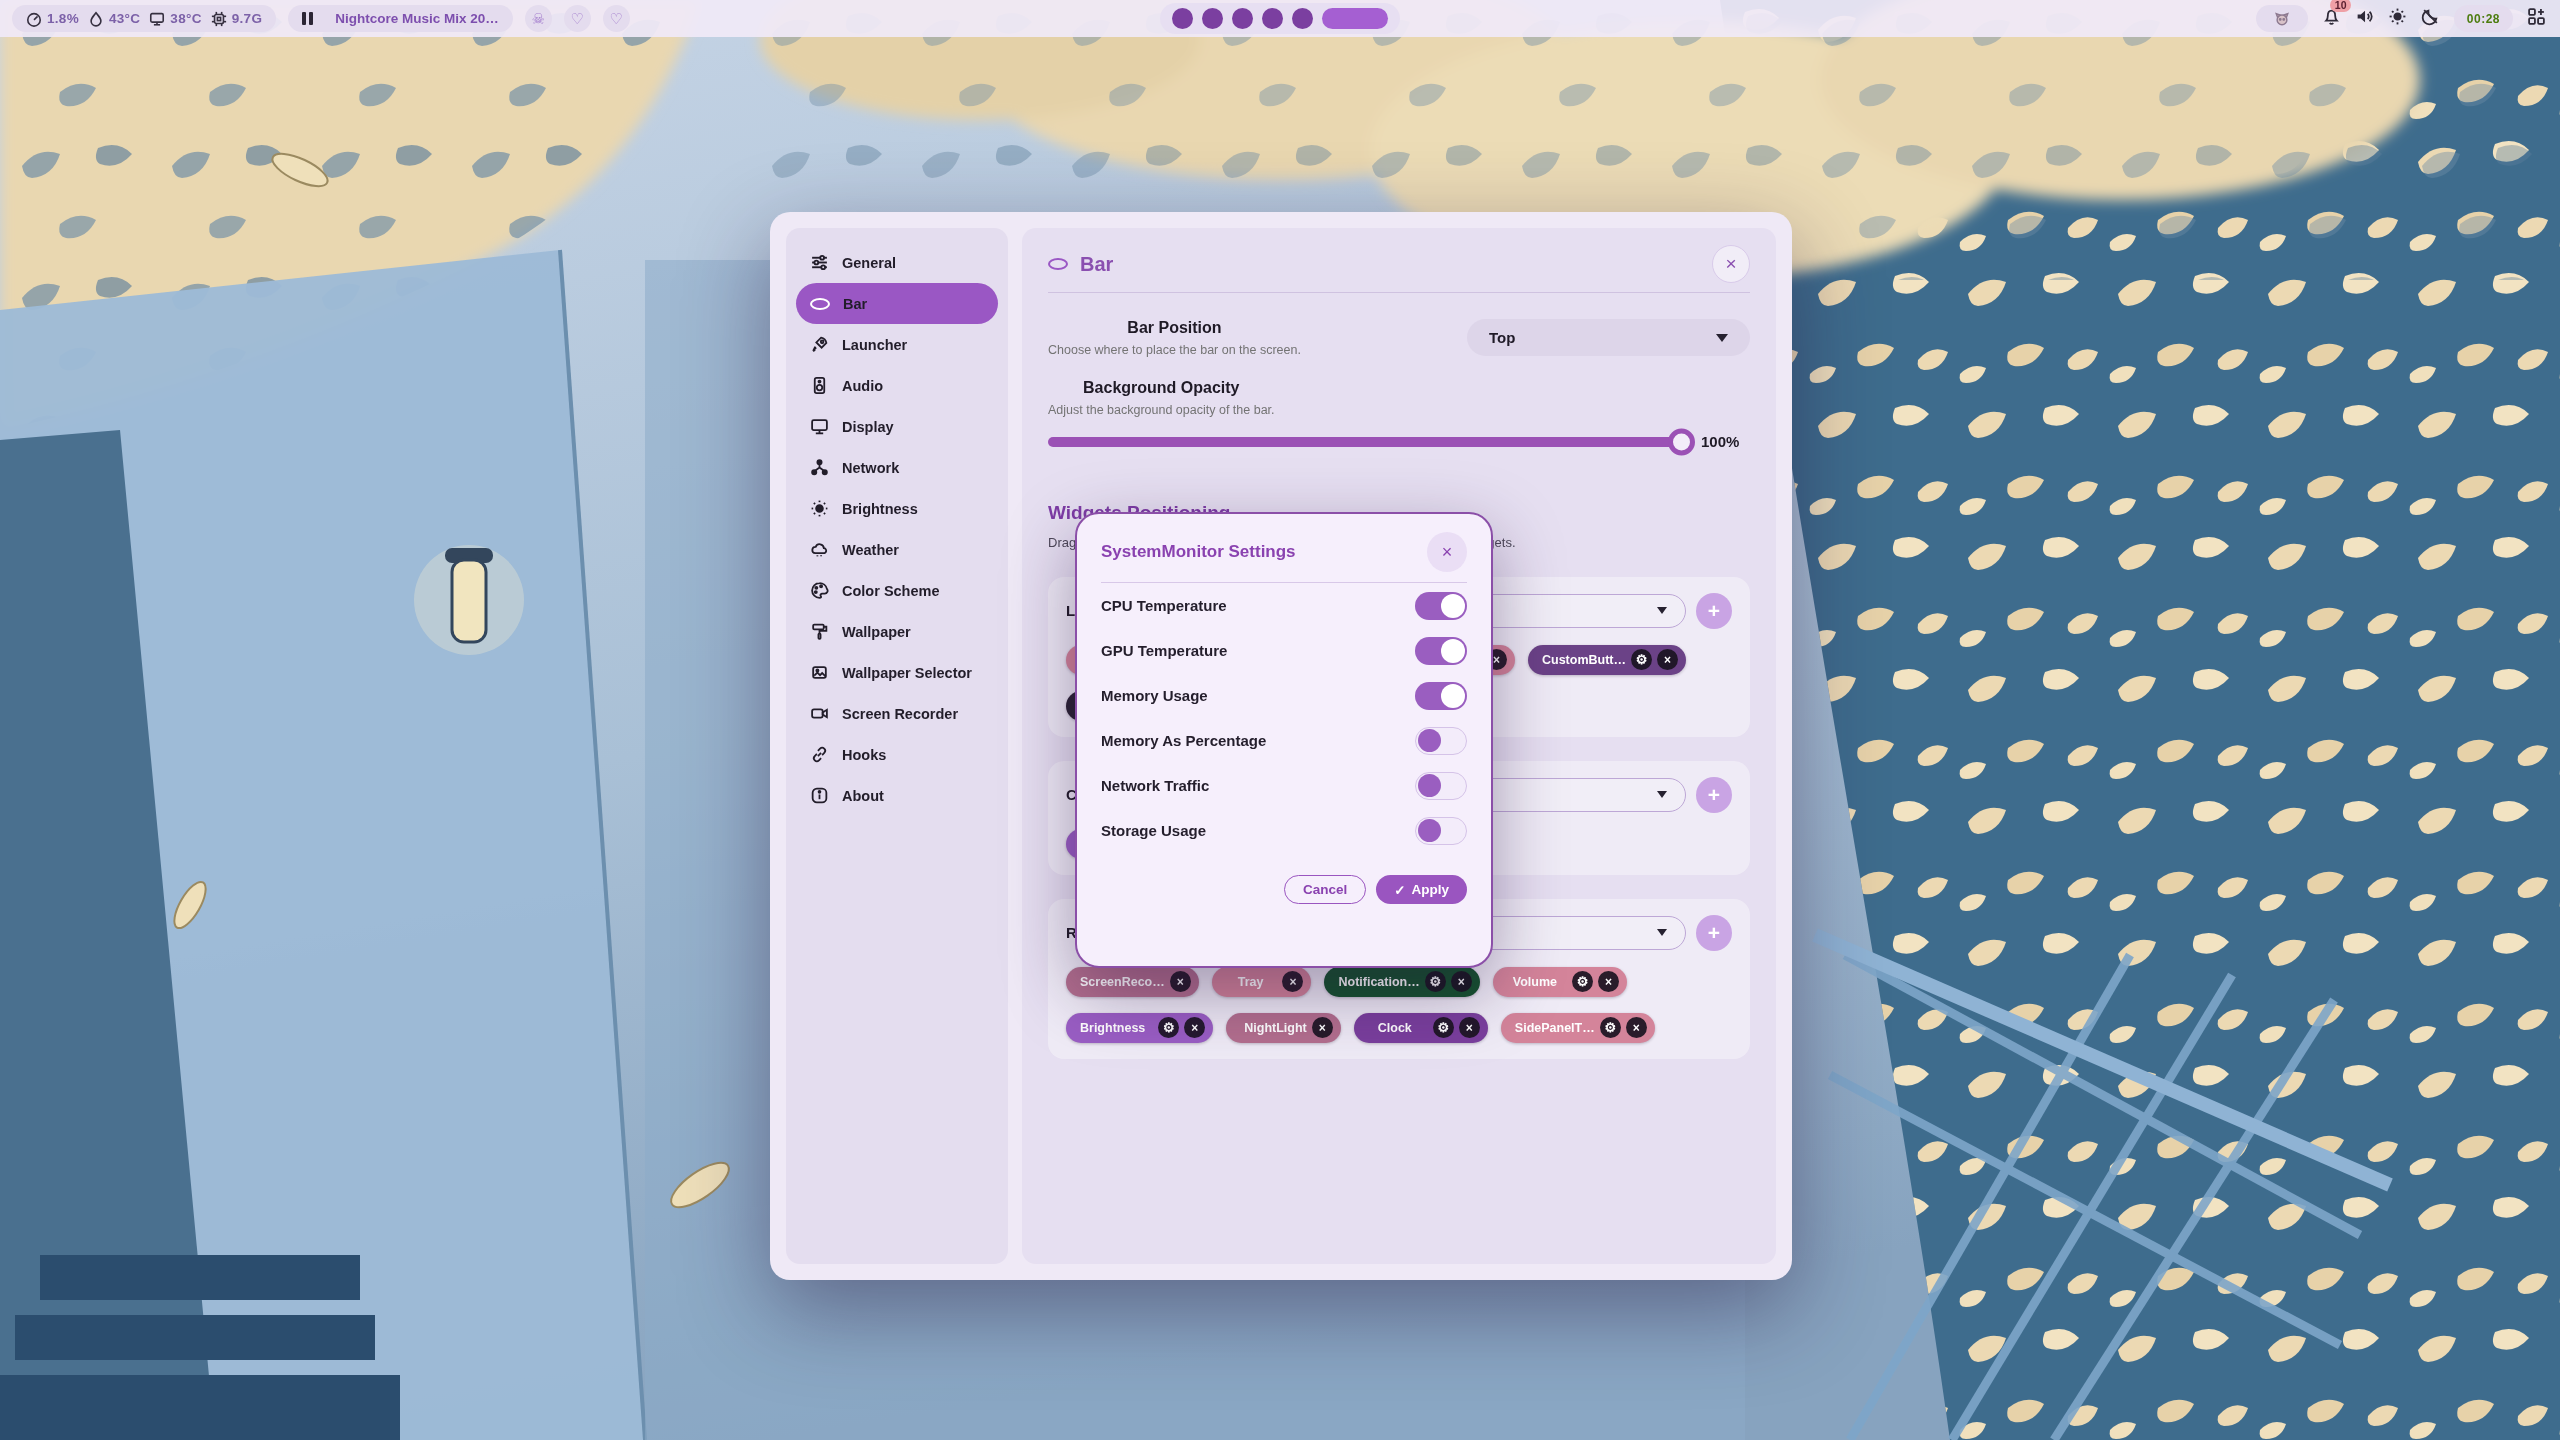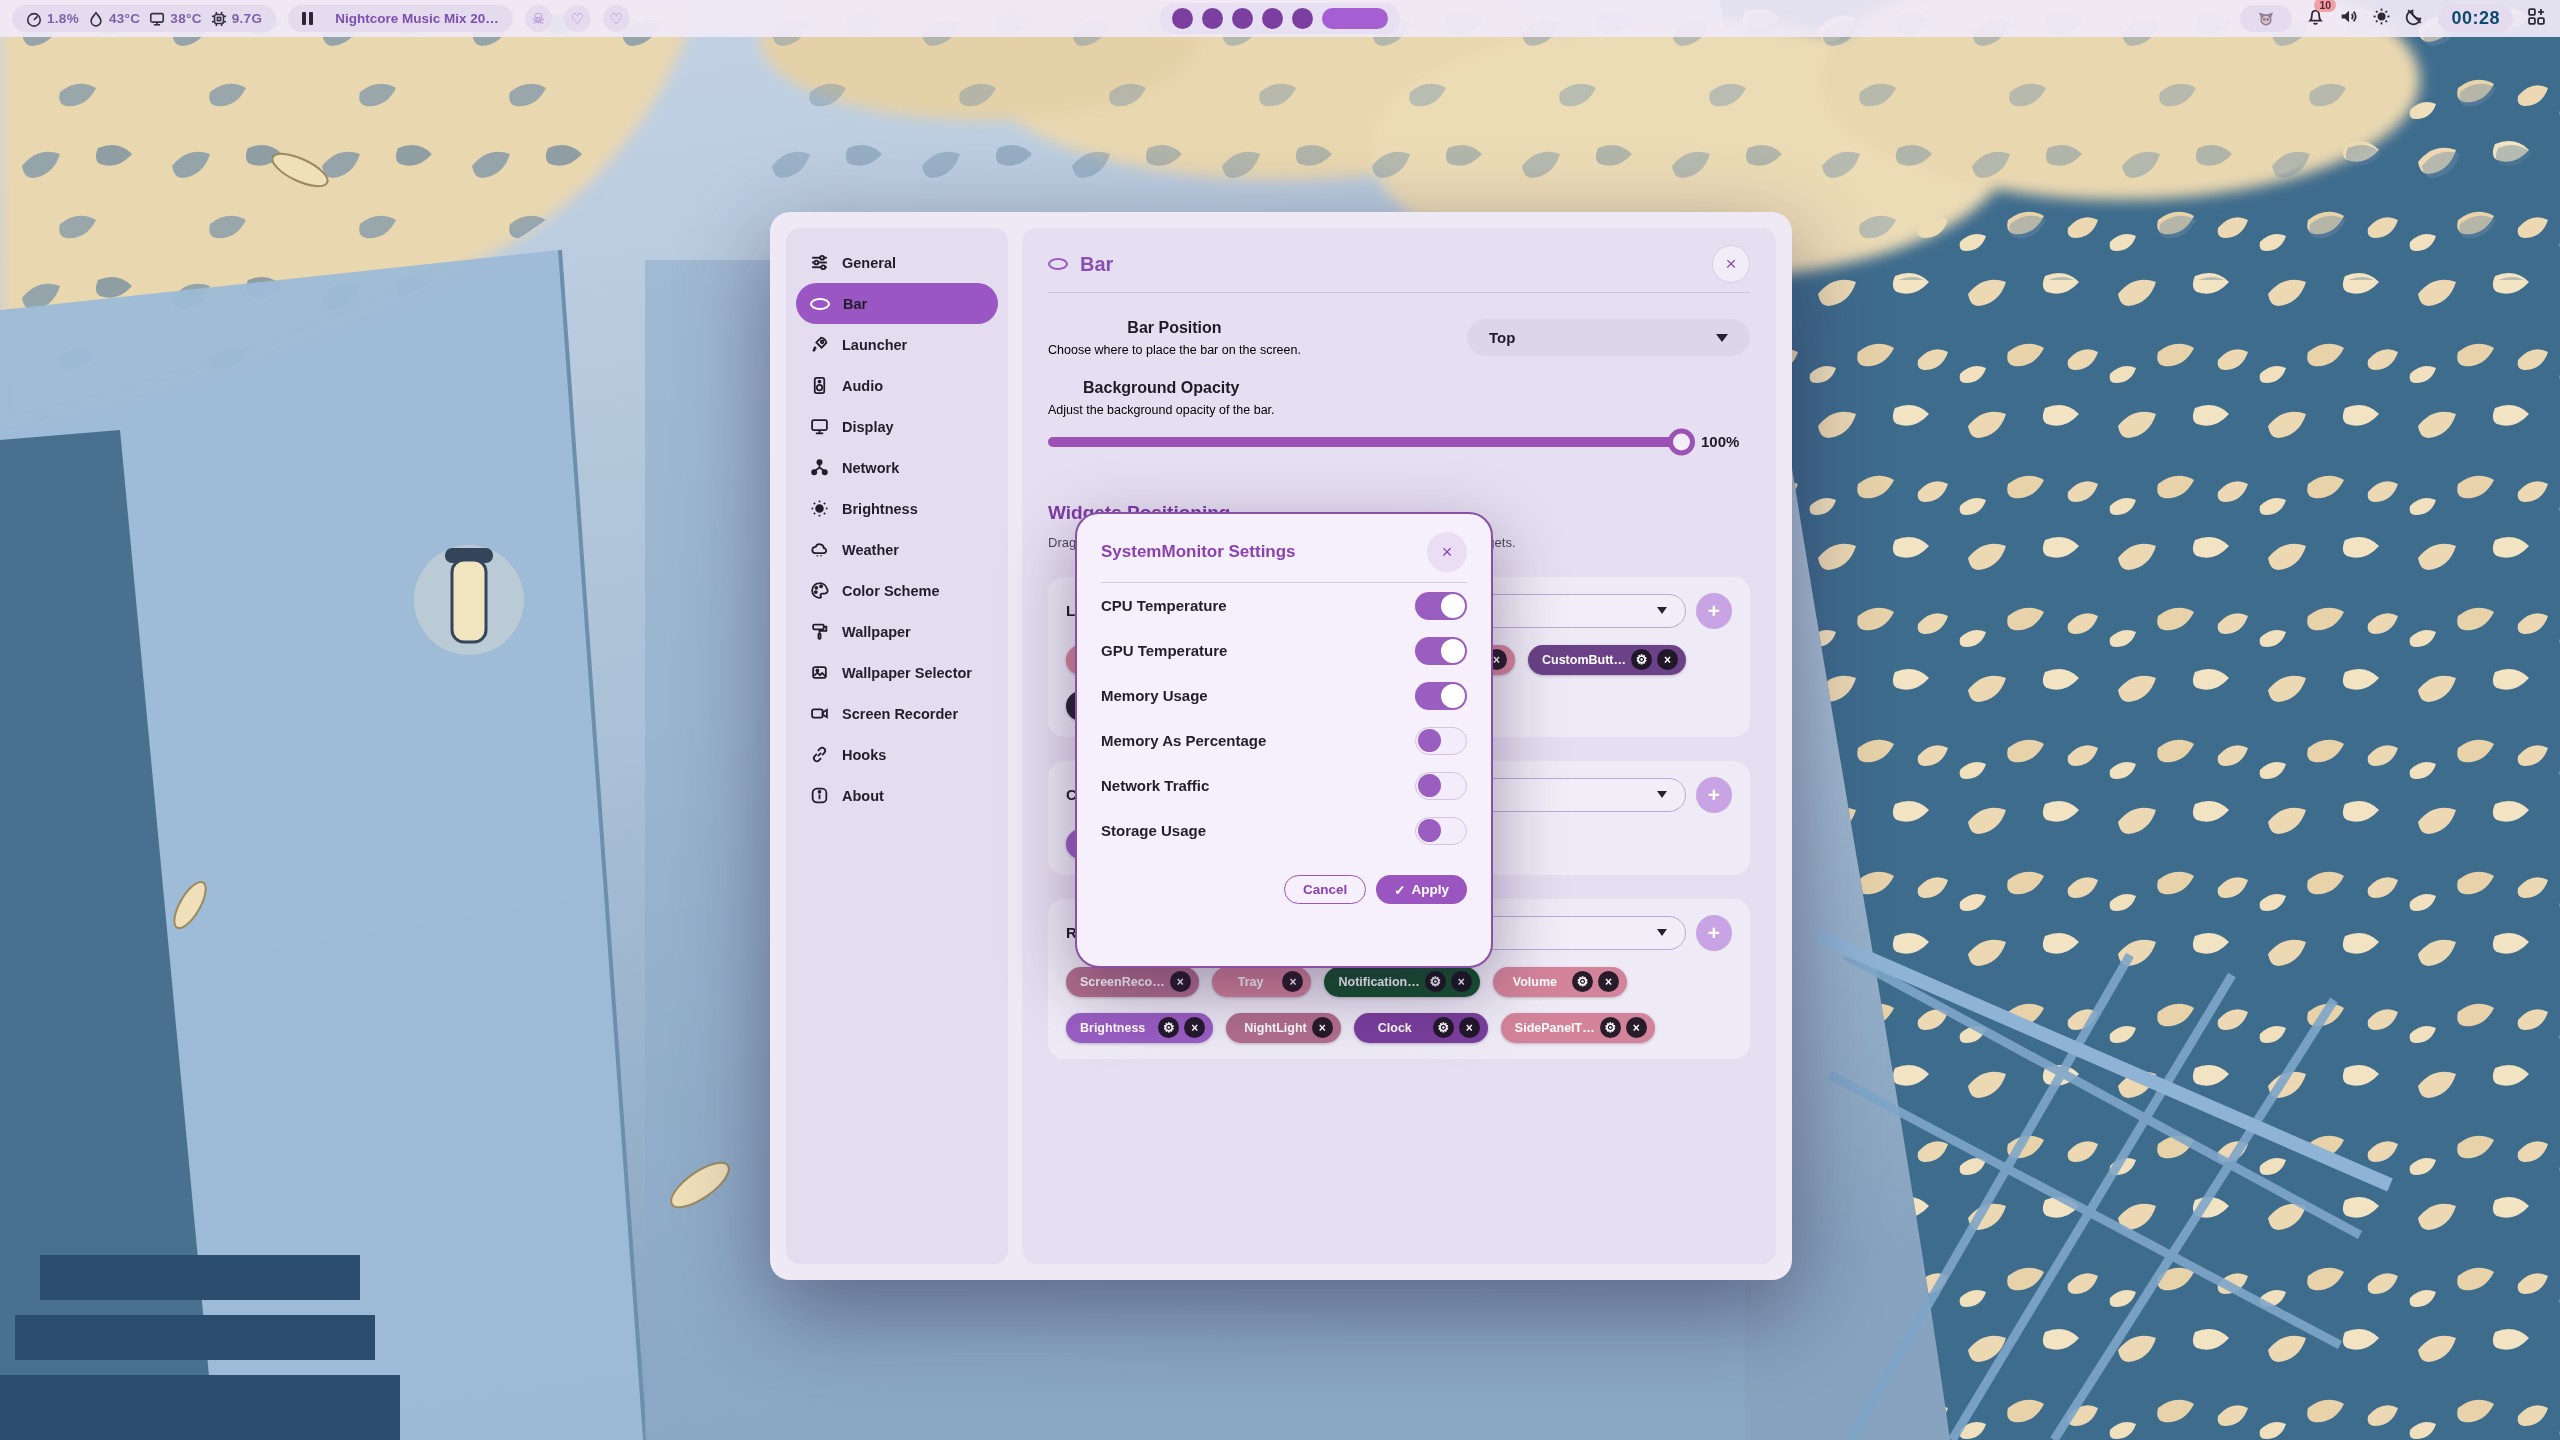--- a/index.html
+++ b/index.html
@@ -27,21 +27,21 @@
                 align-items:center; justify-content:center; color:#a782cf; font-size:15px; }
   .ws-pill { position:absolute; left:50%; top:3px; transform:translateX(-50%); background:#e7dff2;
              border-radius:16px; height:31px; display:flex; align-items:center; gap:9px; padding:0 12px; }
   .ws-dot { width:21px; height:21px; border-radius:11px; background:#7b3fa0; }
   .ws-dot.active { width:66px; background:#a55fd2; }
   .tray-pill { width:52px; justify-content:center; padding:0; }
   .bell-wrap { position:relative; }
   .badge { position:absolute; top:-9px; left:8px; background:#efa0a6; color:#5c2030; font-size:10.5px;
            font-weight:700; border-radius:9px; padding:1px 5px; }
   .time-pill { padding:0 13px; }
-  .time-text { font-size:18px; font-weight:700; color:#0c4a6e; letter-spacing:.5px; }
+  .time-text { font-size:12px; font-weight:700; color:#4d7c0f; letter-spacing:.5px; }
   .plain-icon { width:19px; height:19px; color:#2f2a38; }
 
   
   .window { position:absolute; left:770px; top:212px; width:1022px; height:1068px; background:#efe9f6;
             border-radius:20px; box-shadow:0 30px 90px rgba(35,20,60,.45); z-index:10; }
   .sidebar { position:absolute; left:16px; top:16px; width:222px; height:1036px; background:#e4ddef;
              border-radius:14px; padding:14px 10px; }
   .side-item { display:flex; align-items:center; gap:13px; height:41px; border-radius:21px; padding:0 14px;
                color:#221d2a; }
   .side-item .s-icon { width:19px; height:19px; color:#221d2a; flex:0 0 auto; }
@@ -53,21 +53,21 @@
           border-radius:14px; padding:16px 26px; }
   .main-header { display:flex; align-items:center; gap:12px; height:40px; }
   .main-title { font-size:20px; font-weight:700; color:#8a4fb0; }
   .main-header .oval { color:#9a57c4; }
   .win-close { margin-left:auto; width:38px; height:38px; border-radius:50%; background:rgba(255,255,255,.45);
                border:1px solid #d9cbea; color:#8a4fb0; font-size:19px; display:flex; align-items:center; justify-content:center; }
   .divider { height:1px; background:#cfc2e0; margin-top:8px; }
 
   .setting-row { display:flex; align-items:flex-start; margin-top:26px;text-align:center; }
   .setting-title { font-size:16px; font-weight:700; color:#1f1a26; }
-  .setting-desc { font-size:12.5px; color:#000000; margin-top:6px; }
+  .setting-desc { font-size:12.5px; color:#737373; margin-top:6px; }
   .dropdown { margin-left:auto; width:283px; height:37px; background:#ddd5e9; border-radius:19px;
               display:flex; align-items:center; padding:0 22px; }
   .dropdown .dd-val { font-size:15px; font-weight:700; color:#201b28; }
   .caret { margin-left:auto; width:0; height:0; border-left:6px solid transparent; border-right:6px solid transparent;
            border-top:8px solid #262130; }
   .slider-row { display:flex; align-items:center; gap:8px; margin-top:16px; }
   .slider-track { position:relative; width:645px; height:10px; border-radius:5px; background:#9b51b5; }
   .slider-thumb { position:absolute; right:-2px; top:50%; transform:translateY(-50%); width:27px; height:27px;
                   border-radius:50%; background:#f3edf9; border:5px solid #9b51b5; }
   .slider-val { font-size:15px; font-weight:700; color:#1f1a26; }

